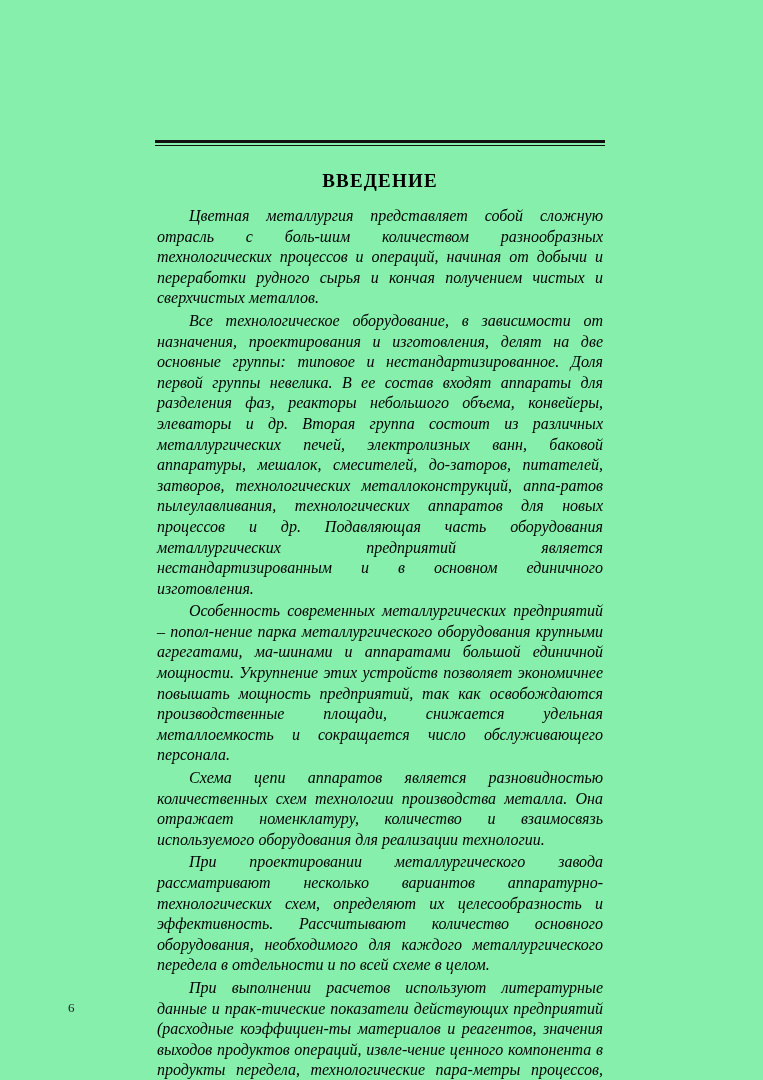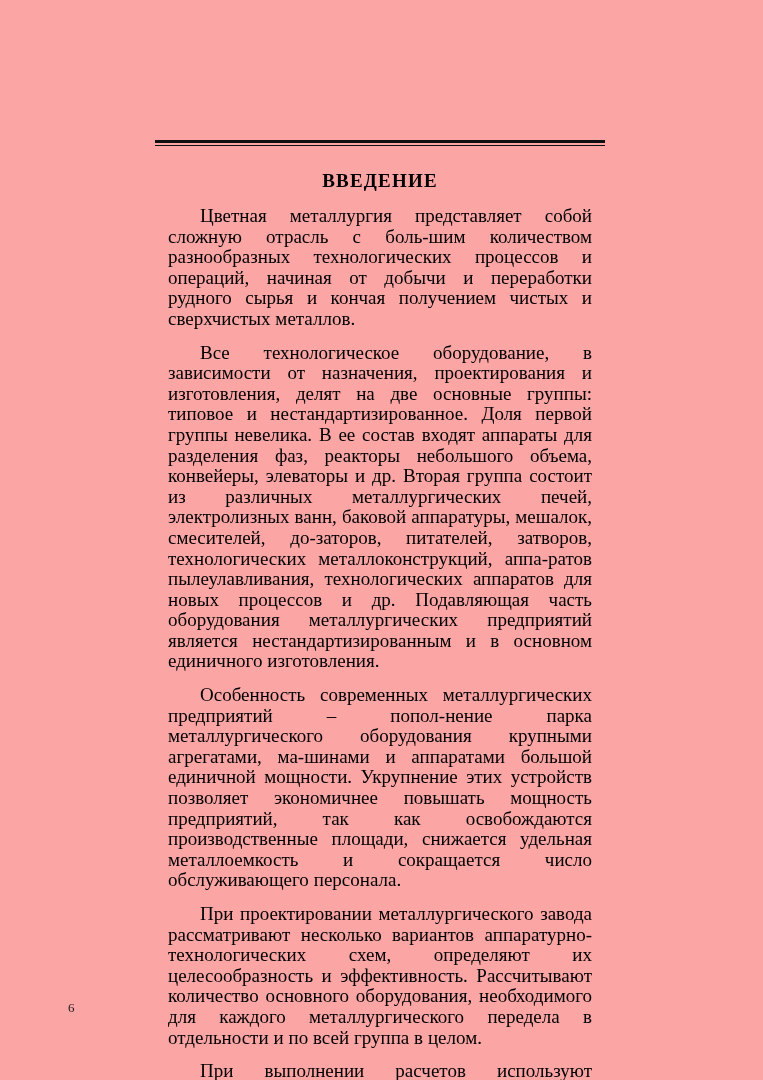--- a/index.html
+++ b/index.html
@@ -14,21 +14,21 @@
     font-family: "Liberation Serif", "DejaVu Serif", serif;
     color: #000000;
     overflow: hidden;
   }
   .page {
     position: absolute;
     left: 0;
     top: 0;
     width: 763px;
     height: 1080px;
-    background: #fca5a5;
+    background: #86efac;
   }
   .content {
     position: absolute;
     left: 155px;
     top: 140px;
     width: 450px;
   }
   .rule {
     width: 450px;
     height: 0;
@@ -40,27 +40,28 @@
   }
   .doc-title {
     text-align: center;
     font-size: 19px;
     font-weight: bold;
     letter-spacing: 1.2px;
     margin: 24px 0 14px 0;
     font-family: "Liberation Serif", "DejaVu Serif", serif;
   }
   p.para {
-    margin: 13px;
-    font-size: 19px;
+    margin: 2px;
+    font-size: 16px;
     line-height: 20.6px;
     text-align: justify;
     text-indent: 32px;
     hyphens: manual;
     word-spacing: 0.1px;
+    font-style: italic;
   }
   .page-number {
     position: absolute;
     left: 68px;
     top: 1000px;
     font-size: 13px;
     font-family: "Liberation Serif", "DejaVu Serif", serif;
     color: #1a1a1a;
   }
 </style>
@@ -68,18 +69,19 @@
 <body>
 
 <div class="page">
   <div class="content">
     <div class="rule"></div>
     <h1 class="doc-title">ВВЕДЕНИЕ</h1>
 
     <p class="para">Цветная металлургия представляет собой сложную отрасль с боль-шим количеством разнообразных технологических процессов и операций, начиная от добычи и переработки рудного сырья и кончая получением чистых и сверхчистых металлов.</p>
     <p class="para">Все технологическое оборудование, в зависимости от назначения, проектирования и изготовления, делят на две основные группы: типовое и нестандартизированное. Доля первой группы невелика. В ее состав входят аппараты для разделения фаз, реакторы небольшого объема, конвейеры, элеваторы и др. Вторая группа состоит из различных металлургических печей, электролизных ванн, баковой аппаратуры, мешалок, смесителей, до-заторов, питателей, затворов, технологических металлоконструкций, аппа-ратов пылеулавливания, технологических аппаратов для новых процессов и др. Подавляющая часть оборудования металлургических предприятий является нестандартизированным и в основном единичного изготовления.</p>
     <p class="para">Особенность современных металлургических предприятий – попол-нение парка металлургического оборудования крупными агрегатами, ма-шинами и аппаратами большой единичной мощности. Укрупнение этих устройств позволяет экономичнее повышать мощность предприятий, так как освобождаются производственные площади, снижается удельная металлоемкость и сокращается число обслуживающего персонала.</p>
-    <p class="para">При проектировании металлургического завода рассматривают несколько вариантов аппаратурно-технологических схем, определяют их целесообразность и эффективность. Рассчитывают количество основного оборудования, необходимого для каждого металлургического передела в отдельности и по всей группа в целом.</p>
+    <p class="para">Схема цепи аппаратов является разновидностью количественных схем технологии производства металла. Она отражает номенклатуру, количество и взаимосвязь используемого оборудования для реализации технологии.</p>
+    <p class="para">При проектировании металлургического завода рассматривают несколько вариантов аппаратурно-технологических схем, определяют их целесообразность и эффективность. Рассчитывают количество основного оборудования, необходимого для каждого металлургического передела в отдельности и по всей схеме в целом.</p>
     <p class="para">При выполнении расчетов используют литературные данные и прак-тические показатели действующих предприятий (расходные коэффициен-ты материалов и реагентов, значения выходов продуктов операций, извле-чение ценного компонента в продукты передела, технологические пара-метры процессов, технико-экономические показатели). Для каждой опера-ции выбирают тип и масштаб оборудования, сравнивая производитель-ность, достоинства и недостатки различных аппаратов.</p>
   </div>
 
   <div class="page-number">6</div>
 </div>
 
 </body></html>

